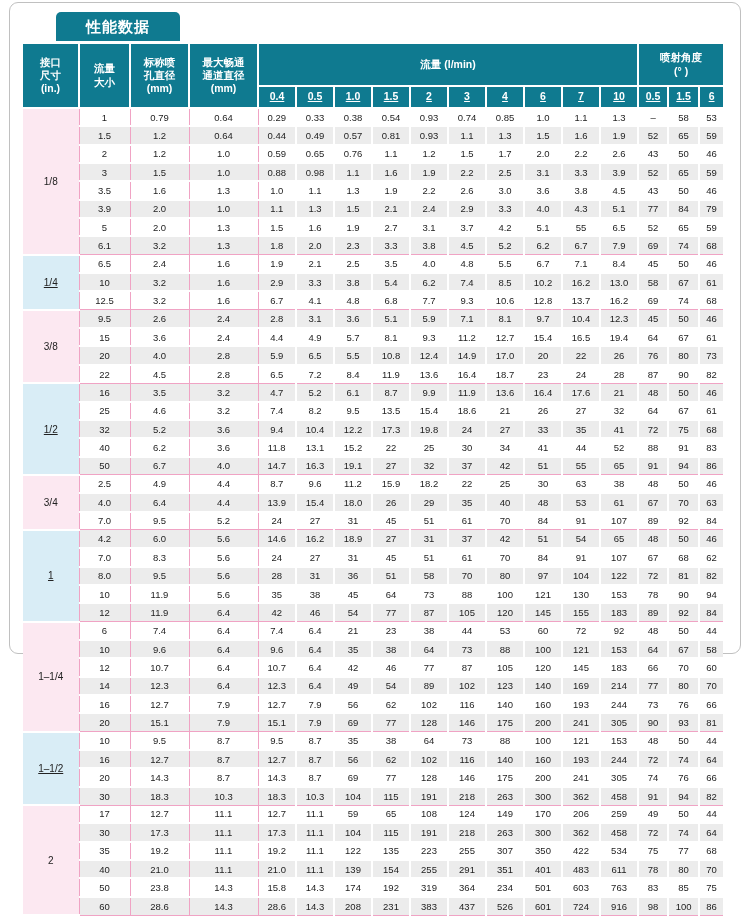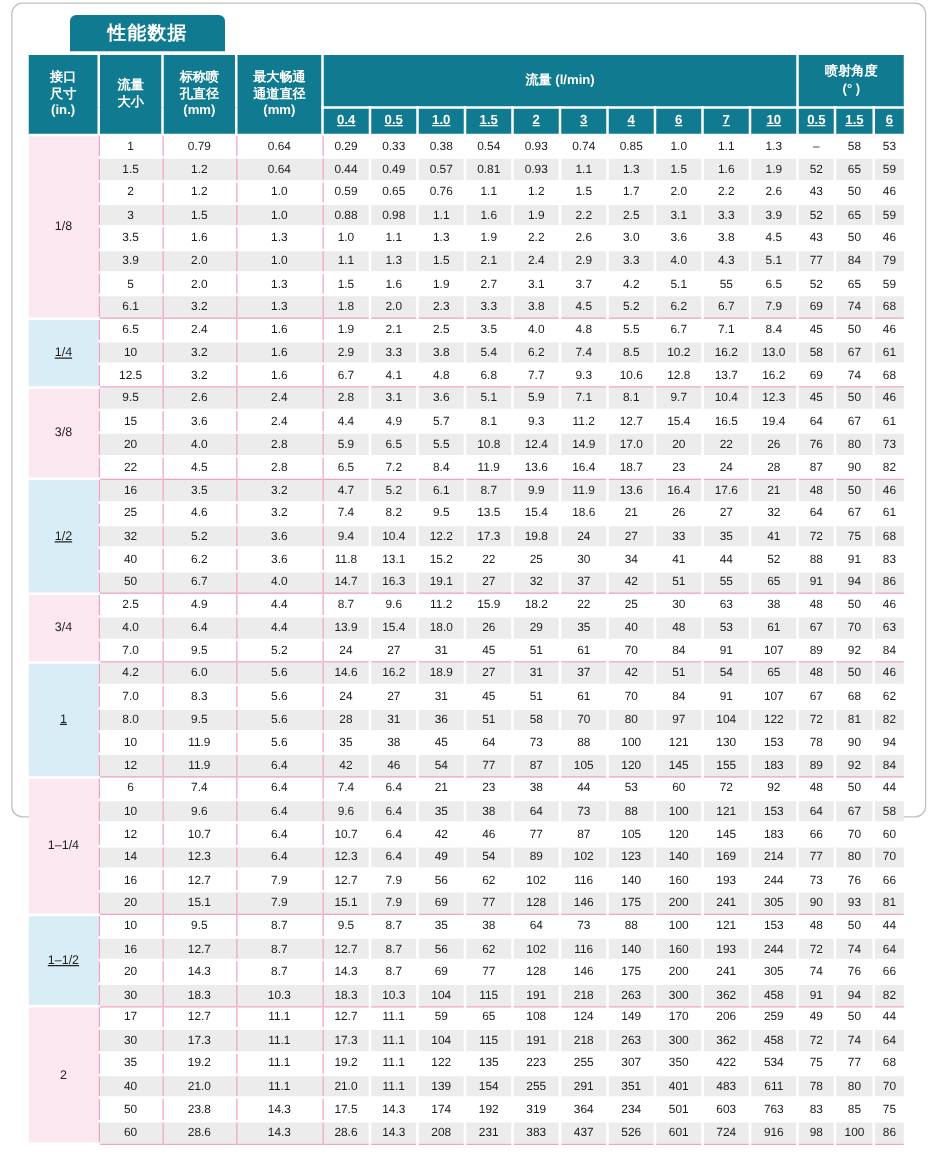--- a/index.html
+++ b/index.html
@@ -862,21 +862,21 @@
           <td class="cd">483</td>
           <td class="cd">611</td>
           <td class="cd">78</td>
           <td class="cd">80</td>
           <td class="cd">70</td>
         </tr>
         <tr>
           <td class="c1">50</td>
           <td class="c2">23.8</td>
           <td class="c3">14.3</td>
-          <td class="cd">17.5</td>
+          <td class="cd">15.8</td>
           <td class="cd">14.3</td>
           <td class="cd">174</td>
           <td class="cd">192</td>
           <td class="cd">319</td>
           <td class="cd">364</td>
           <td class="cd">234</td>
           <td class="cd">501</td>
           <td class="cd">603</td>
           <td class="cd">763</td>
           <td class="cd">83</td>

